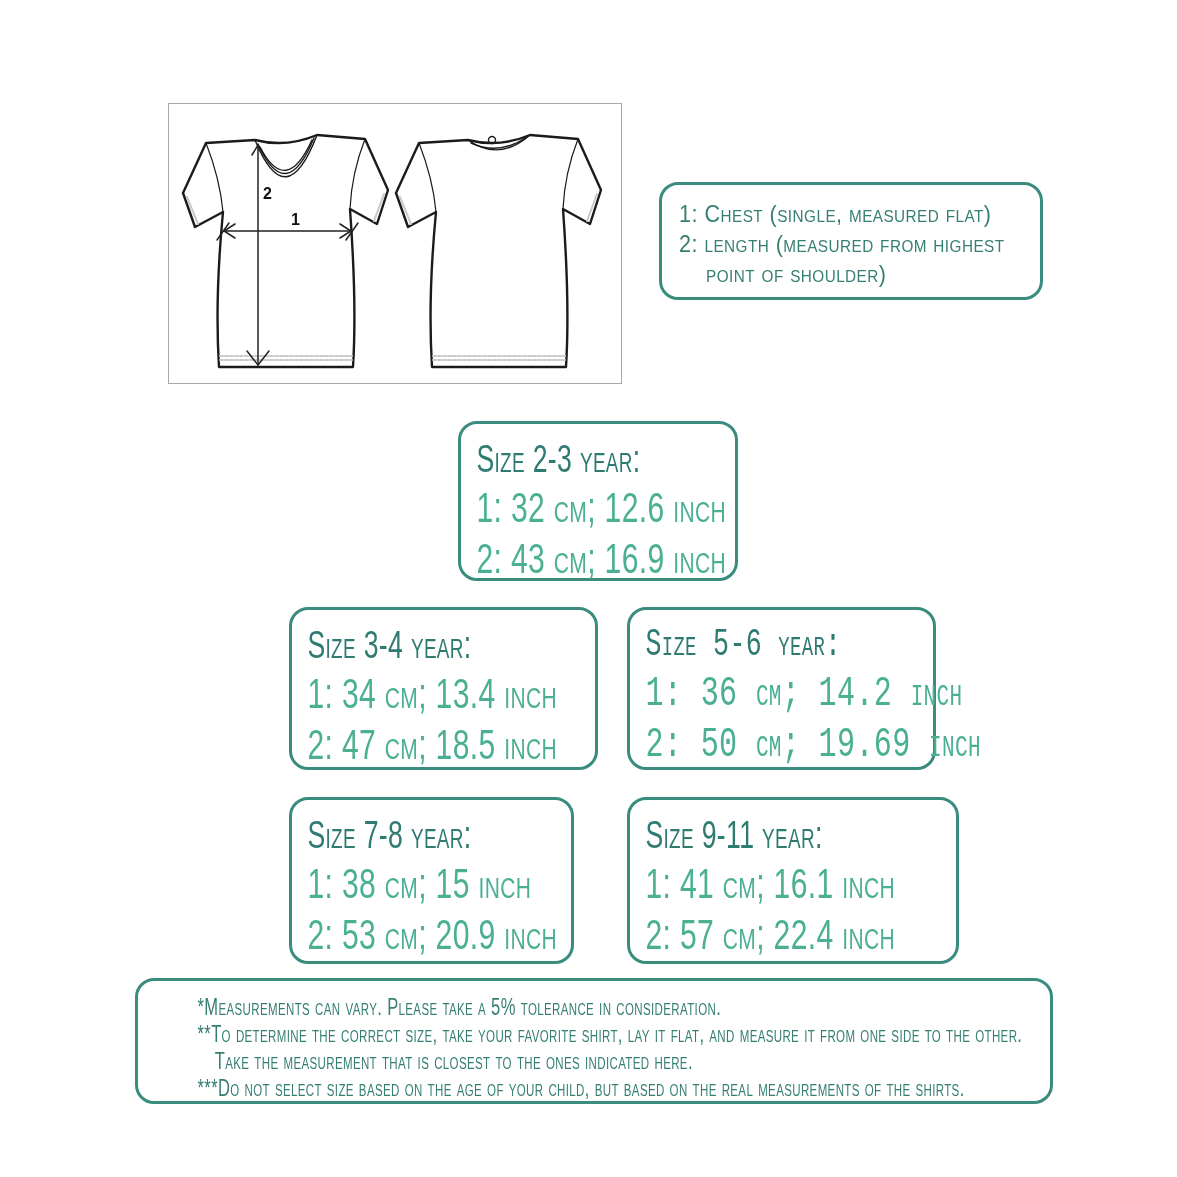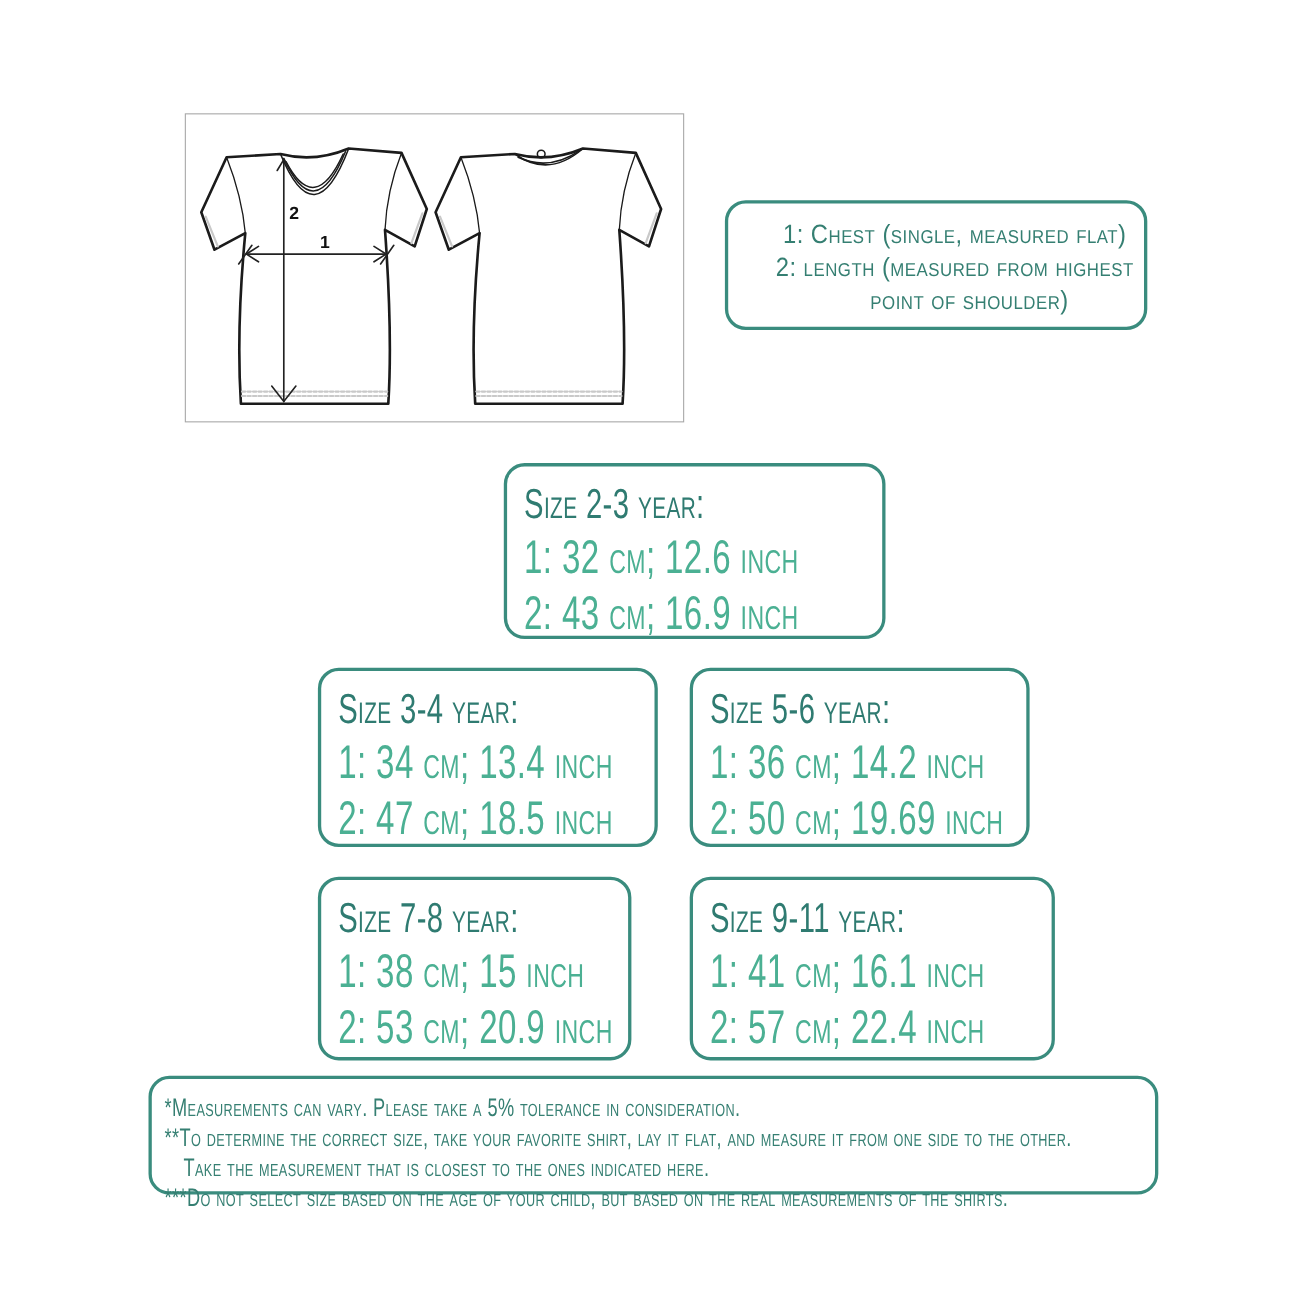--- a/index.html
+++ b/index.html
@@ -140,45 +140,45 @@
       <path d="M 55 127 L 182 127"></path>
       <path d="M 66 120 L 55 127 L 66 134"></path>
       <path d="M 48 136 L 60 119"></path>
       <path d="M 171 120 L 182 127 L 171 134"></path>
       <path d="M 177 136 L 189 119"></path>
     </g>
     <text class="dim-label" x="122" y="121">1</text>
   </svg>
 </div>
 
-<div class="abs tealbox" style="left:659px;top:182px;width:384px;height:118px;text-align:center;">
+<div class="abs tealbox" style="left:659px;top:182px;width:384px;height:118px;">
   <div class="hand legend-text squish">
     <div>1: Chest (single, measured flat)</div>
     <div>2: length (measured from highest</div>
     <div class="legend-indent">point of shoulder)</div>
   </div>
 </div>
 
-<div class="abs tealbox" style="left:458px;top:421px;width:347px;height:160px;">
+<div class="abs tealbox" style="left:458px;top:421px;width:280px;height:160px;">
   <div class="hand size-text squish">
     <div class="size-title">Size 2-3 year:</div>
     <div class="size-line">1: 32 cm; 12.6 inch</div>
     <div class="size-line">2: 43 cm; 16.9 inch</div>
   </div>
 </div>
 
 <div class="abs tealbox" style="left:289px;top:607px;width:309px;height:163px;">
   <div class="hand size-text squish">
     <div class="size-title">Size 3-4 year:</div>
     <div class="size-line">1: 34 cm; 13.4 inch</div>
     <div class="size-line">2: 47 cm; 18.5 inch</div>
   </div>
 </div>
 
-<div class="abs tealbox" style="left:627px;top:607px;width:309px;height:163px;">
+<div class="abs tealbox" style="left:627px;top:607px;width:309px;height:163px;font-family:Liberation Mono, monospace;">
   <div class="hand size-text squish">
     <div class="size-title">Size 5-6 year:</div>
     <div class="size-line">1: 36 cm; 14.2 inch</div>
     <div class="size-line">2: 50 cm; 19.69 inch</div>
   </div>
 </div>
 
 <div class="abs tealbox" style="left:289px;top:797px;width:285px;height:167px;">
   <div class="hand size-text squish">
     <div class="size-title">Size 7-8 year:</div>
@@ -188,20 +188,20 @@
 </div>
 
 <div class="abs tealbox" style="left:627px;top:797px;width:332px;height:167px;">
   <div class="hand size-text squish">
     <div class="size-title">Size 9-11 year:</div>
     <div class="size-line">1: 41 cm; 16.1 inch</div>
     <div class="size-line">2: 57 cm; 22.4 inch</div>
   </div>
 </div>
 
-<div class="abs tealbox" style="left:135px;top:978px;width:918px;height:108px;">
+<div class="abs tealbox" style="left:135px;top:978px;width:918px;height:126px;padding-left:48px;">
   <div class="hand notes-text squish">
     <div>*Measurements can vary. Please take a 5% tolerance in consideration.</div>
     <div>**To determine the correct size, take your favorite shirt, lay it flat, and measure it from one side to the other.</div>
     <div class="note-indent">Take the measurement that is closest to the ones indicated here.</div>
     <div>***Do not select size based on the age of your child, but based on the real measurements of the shirts.</div>
   </div>
 </div>
 
 </body></html>

